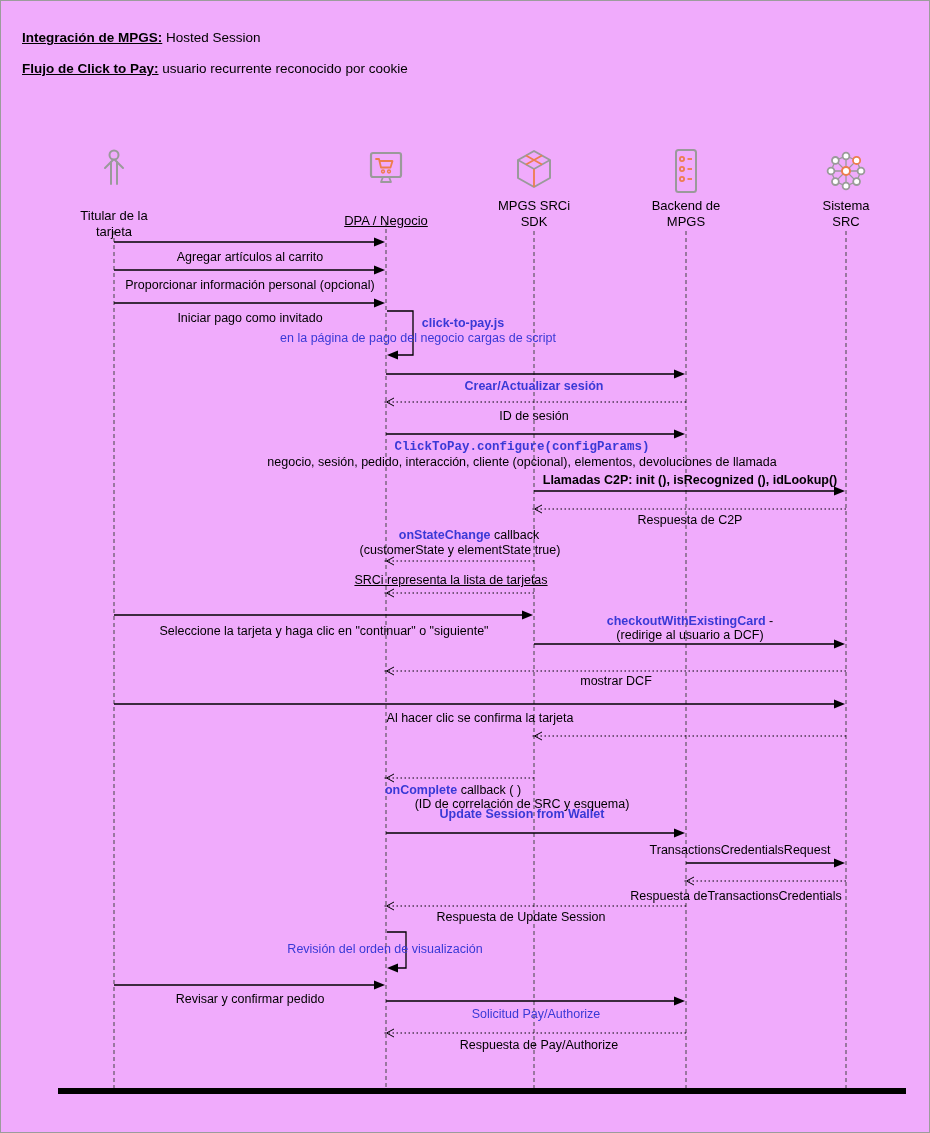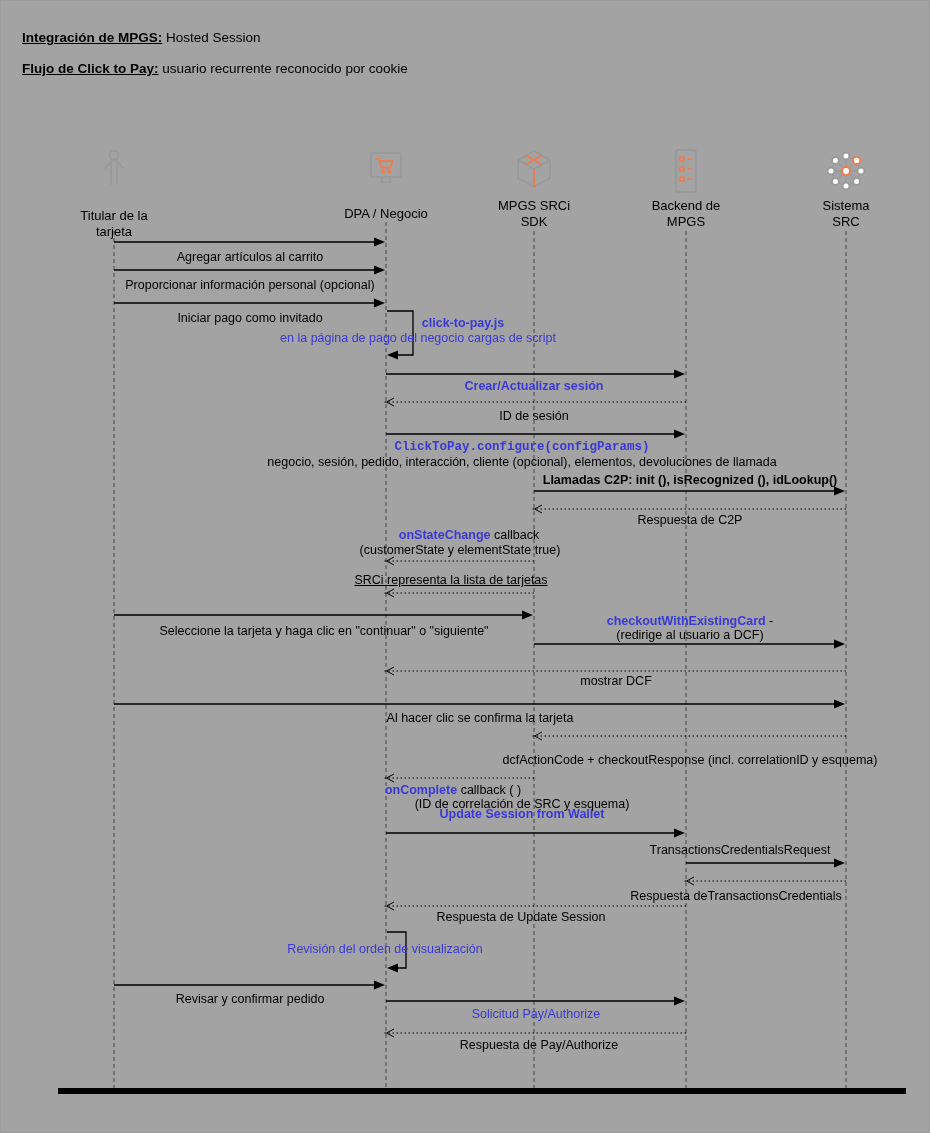--- a/index.html
+++ b/index.html
@@ -1,17 +1,17 @@
 <!DOCTYPE html>
 <html style="--blue: #3939d6;"><head>
 <meta charset="utf-8">
 <style>
   html,body{margin:0;padding:0;background:#fff;}
   .canvas{
-    position:relative;width:928px;height:1131px;background:#a3a3a3;
+    position:relative;width:928px;height:1131px;background:#f0abfc;
     border:1px solid #9c9c9c;overflow:hidden;
     font-family:"Liberation Sans",sans-serif;color:#000;
   }
   .layer{position:absolute;left:0;top:0;width:930px;height:1133px;}
   .hline{position:absolute;left:21px;white-space:nowrap;font-size:13.5px;}
   .hlabel{font-weight:bold;text-decoration:underline;}
   .actor-icon{position:absolute;width:48px;height:48px;margin-left:-24px;}
   .actor-label{
     position:absolute;transform:translateX(-50%);text-align:center;
     font-size:13px;line-height:16px;white-space:nowrap;
@@ -150,21 +150,20 @@
       <div class="lbl" style="left: 689px; top: 472px;"><span class="bold">Llamadas C2P: init (), isRecognized (), idLookup()</span></div>
       <div class="lbl" style="left: 689px; top: 512px;"><span>Respuesta de C2P</span></div>
       <div class="lbl" style="left: 459px; top: 527px; margin-left: 9px;"><span class="blue bold">onStateChange</span><span> callback</span></div>
       <div class="lbl" style="left: 459px; top: 542px;"><span>(customerState y elementState true)</span></div>
       <div class="lbl" style="left: 450px; top: 572px; text-decoration: underline;"><span>SRCi representa la lista de tarjetas</span></div>
       <div class="lbl" style="left: 323px; top: 623px;"><span>Seleccione la tarjeta y haga clic en "continuar" o "siguiente"</span></div>
       <div class="lbl" style="left: 689px; top: 613px;"><span class="blue bold">checkoutWithExistingCard</span><span> -</span></div>
       <div class="lbl" style="left: 689px; top: 627px;"><span>(redirige al usuario a DCF)</span></div>
       <div class="lbl" style="left: 615px; top: 673px;"><span>mostrar DCF</span></div>
       <div class="lbl" style="left: 479px; top: 710px;"><span>Al hacer clic se confirma la tarjeta</span></div>
-      <div class="lbl" style="left: 689px; top: 752px;"><span>dcfActionCode + checkoutResponse (incl. correlationID y esquema)</span></div>
       <div class="lbl" style="left: 452px; top: 782px;"><span class="blue bold">onComplete</span><span> callback ( )</span></div>
       <div class="lbl" style="left: 521px; top: 806px;"><span class="blue bold">Update Session from Wallet</span></div>
       <div class="lbl" style="left: 521px; top: 796px;"><span>(ID de correlación de SRC y esquema)</span></div>
       <div class="lbl" style="left: 739px; top: 842px;"><span>TransactionsCredentialsRequest</span></div>
       <div class="lbl" style="left: 735px; top: 888px;"><span>Respuesta deTransactionsCredentials</span></div>
       <div class="lbl" style="left: 520px; top: 909px;"><span>Respuesta de Update Session</span></div>
       <div class="lbl" style="left: 384px; top: 941px;"><span class="blue">Revisión del orden de visualización</span></div>
       <div class="lbl" style="left: 249px; top: 991px;"><span>Revisar y confirmar pedido</span></div>
       <div class="lbl" style="left: 535px; top: 1006px;"><span class="blue">Solicitud Pay/Authorize</span></div>
       <div class="lbl" style="left: 538px; top: 1037px;"><span>Respuesta de Pay/Authorize</span></div>
@@ -182,21 +181,21 @@
     </div>
     <div class="actor-icon" style="left: 385px; top: 146px;"><svg viewBox="0 0 48 48">
         <g fill="none" stroke-linecap="round" stroke-linejoin="round">
           <rect x="9" y="6" width="30" height="24" rx="2" stroke="#9a9a9a" stroke-width="2.2"></rect>
           <path d="M21 30 h6 l2 5 h-10 z" stroke="#9a9a9a" stroke-width="1.8"></path>
           <path d="M14 12 h3 l2 8.5 h9.5 l2 -6.5 H18.5" stroke="#ED7D4E" stroke-width="1.8"></path>
           <circle cx="21" cy="24.5" r="1.4" stroke="#ED7D4E" stroke-width="1.5"></circle>
           <circle cx="27" cy="24.5" r="1.4" stroke="#ED7D4E" stroke-width="1.5"></circle>
         </g>
       </svg></div>
-    <div class="actor-label" style="left: 385px; top: 205px;">
+    <div class="actor-label" style="left: 385px; top: 212px; text-decoration: underline;">
       <div>DPA / Negocio</div>
     </div>
     <div class="actor-icon" style="left: 533px; top: 146px;"><svg viewBox="0 0 48 48">
         <g fill="none" stroke-linejoin="round">
           <path d="M24 4 L40 13 V31 L24 40 L8 31 V13 Z" stroke="#9a9a9a" stroke-width="2"></path>
           <path d="M8 13 L24 22 L40 13" stroke="#9a9a9a" stroke-width="1.5"></path>
           <path d="M16 8.5 L32 17.5 M32 8.5 L16 17.5 M24 22 V40" stroke="#ED7D4E" stroke-width="1.8"></path>
         </g>
       </svg></div>
     <div class="actor-label" style="left: 533px; top: 197px;">

